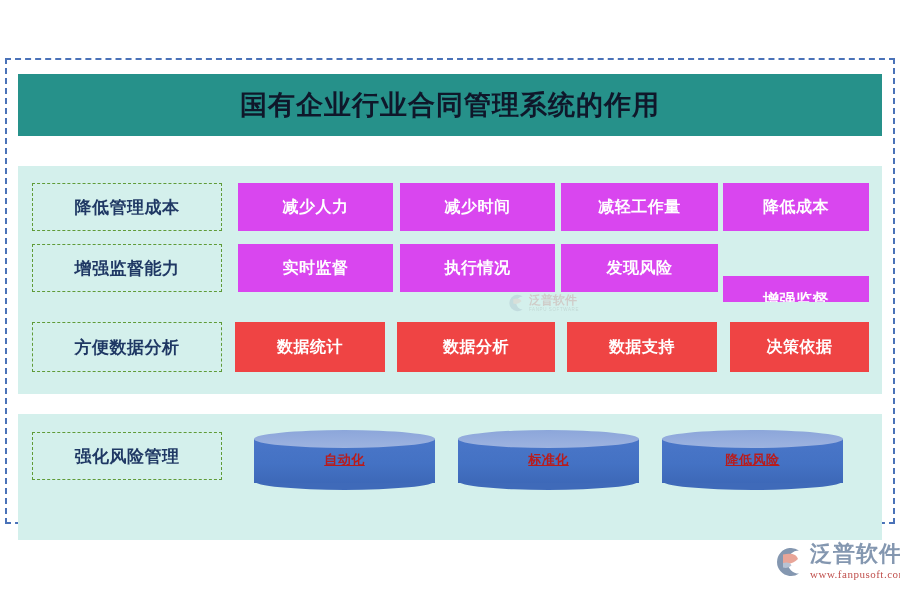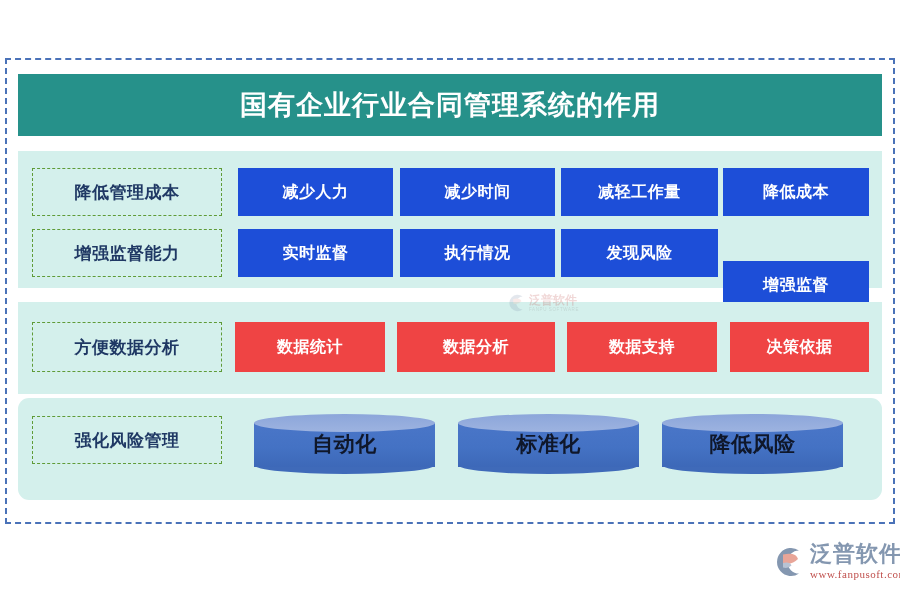--- a/index.html
+++ b/index.html
@@ -38,38 +38,38 @@
     left: 18px;
     top: 74px;
     width: 864px;
     height: 62px;
     background: #26918A;
     display: flex;
     align-items: center;
     justify-content: center;
   }
   .title-text {
-    color: #ffffff;
+    color: #0f172a;
     font-size: 27px;
     font-weight: bold;
     letter-spacing: 1px;
     white-space: nowrap;
   }
 
   
   .panel {
     position: absolute;
     left: 18px;
     width: 864px;
     background: #D4F0EC;
     box-sizing: border-box;
   }
-  #panel-0 { top: 151px; height: 137px; }
+  #panel-0 { top: 166px; height: 137px; }
   #panel-1 { top: 302px; height: 92px; }
-  #panel-2 { top: 398px; height: 102px; border-radius: 11px; }
+  #panel-2 { top: 414px; height: 126px; }
 
   
   .label-chip {
     position: absolute;
     border: 1.5px dashed #5f9b38;
     box-sizing: border-box;
     display: flex;
     align-items: center;
     justify-content: center;
     left: 14px;
@@ -91,21 +91,21 @@
     justify-content: center;
     box-sizing: border-box;
   }
   .card .card-text {
     color: #ffffff;
     font-size: 16px;
     font-weight: bold;
     white-space: nowrap;
     letter-spacing: 0.5px;
   }
-  .card.green { background: #1d4ed8; }
+  .card.green { background: #d946ef; }
   .card.olive { background: #ef4444; }
 
   
   .cylinder {
     position: absolute;
     width: 181px;
     height: 60px;
   }
   .cyl-body {
     position: absolute;
@@ -135,26 +135,27 @@
   }
   .cyl-label {
     position: absolute;
     left: 0;
     top: 0;
     width: 181px;
     height: 60px;
     display: flex;
     align-items: center;
     justify-content: center;
-    color: #0f172a;
-    font-size: 21px;
+    color: #b91c1c;
+    font-size: 13px;
     font-weight: bold;
     letter-spacing: 0.5px;
     white-space: nowrap;
     z-index: 3;
+    text-decoration: underline;
   }
 
   
   .watermark {
     position: absolute;
     left: 505px;
     top: 288px;
     width: 100px;
     height: 30px;
     display: flex;

